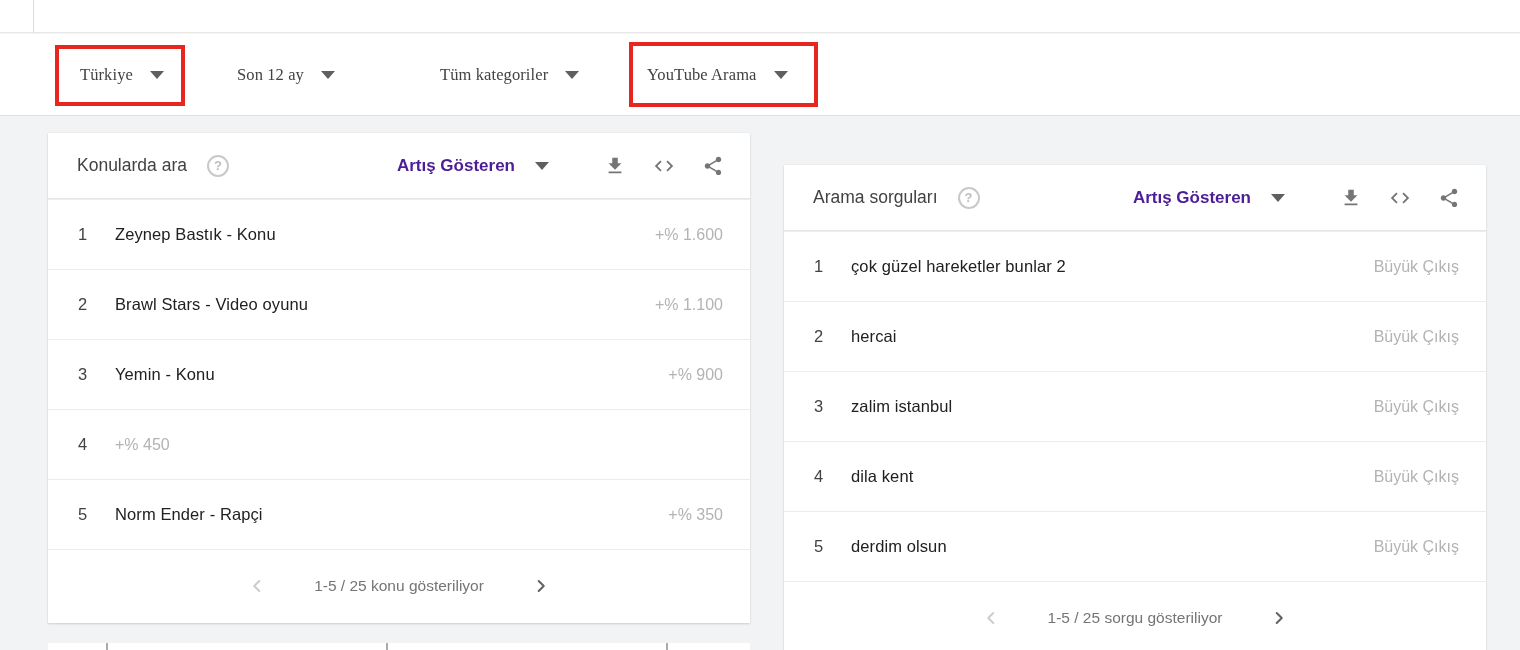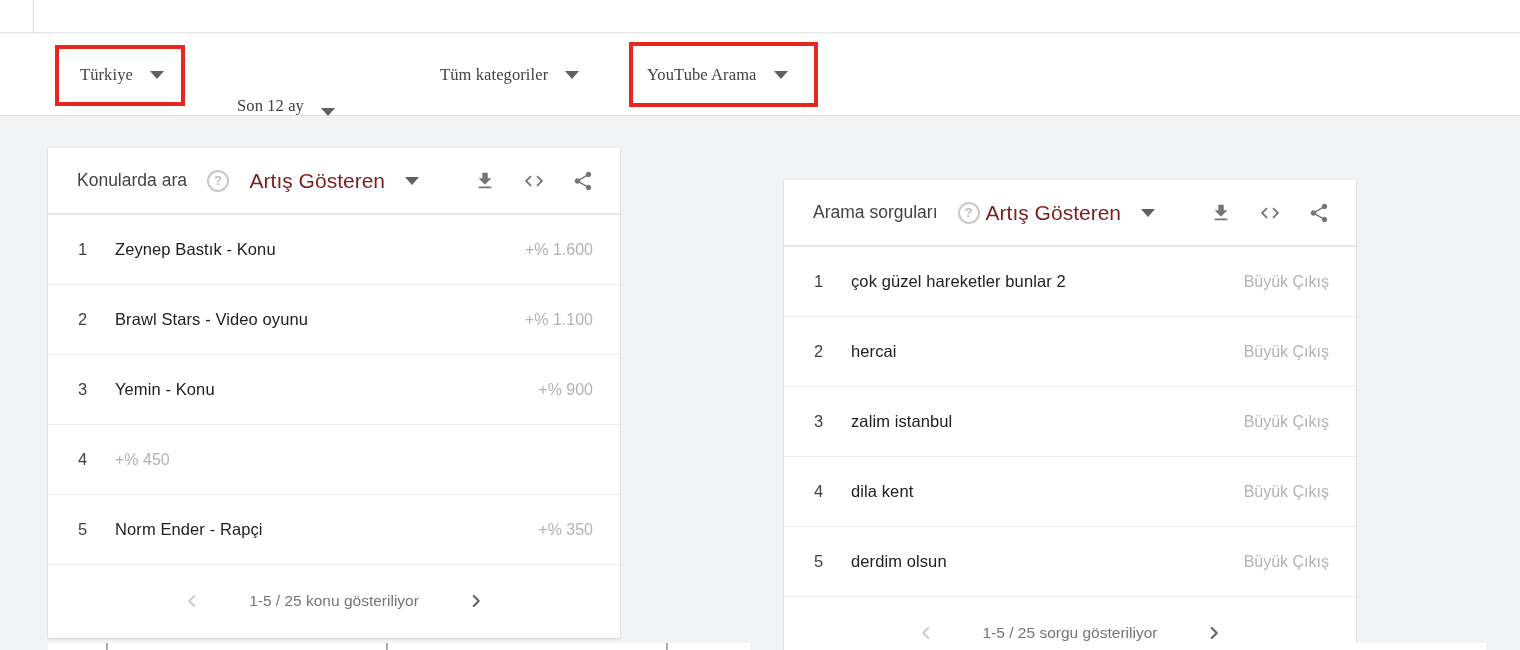--- a/index.html
+++ b/index.html
@@ -8,40 +8,40 @@
 
   
   .top-strip { position:absolute; left:0; top:0; width:1520px; height:33px; background:#fff; border-bottom:1px solid #e8e8e8; }
   .top-strip .v-div { position:absolute; left:33px; top:0; width:1px; height:33px; background:#dcdcdc; }
 
   
   .filter-bar { position:absolute; left:0; top:34px; width:1520px; height:82px; background:#fff; border-bottom:1px solid #e0e0e0;font-family:Liberation Serif, serif; }
   .filter-item { position:absolute; top:0; height:82px; display:flex; align-items:center; cursor:pointer;
                  font-size:16.5px; color:#424242; letter-spacing:.1px; }
   .filter-item .caret { margin-left:17px; width:0; height:0; border-left:7px solid transparent; border-right:7px solid transparent; border-top:8px solid #5f5f5f; }
-  .f-geo { left:80px; }  .f-time { left:237px;align-items:flex-end; }  .f-cat { left:440px; }  .f-prop { left:647px; }
+  .f-geo { left:80px; }  .f-time { left:237px; }  .f-cat { left:440px; }  .f-prop { left:647px; }
 
   
   .anno { position:absolute; border:4px solid #e6261f; background:transparent; pointer-events:none; }
   .anno-1 { left:55px;  top:45px; width:130px; height:61px; }
   .anno-2 { left:629px; top:42px; width:189px; height:65px; }
 
   
-  .card { position:absolute; top:148px; width:572px; height:490px; background:#fff;
+  .card { position:absolute; top:133px; width:702px; height:490px; background:#fff;
           box-shadow:0 1px 2px rgba(0,0,0,.14), 0 0 1px rgba(0,0,0,.1); }
   .card-left  { left:48px; }
   .card-right { left:784px;margin-top:32px; }
 
   .card-header { height:66px; display:flex; align-items:center; padding:0 26px 0 29px; border-bottom:1px solid #e6e6e6; }
   .card-title { font-size:17.5px; color:#424242; }
   .help-icon { width:22px; height:22px; margin-left:20px; border:2px solid #c9c9c9; border-radius:50%;
                color:#bdbdbd; font-size:13px; font-weight:bold; display:flex; align-items:center; justify-content:center; cursor:pointer; }
   .hdr-spacer { flex:1; }
   .sort-picker { display:flex; align-items:center; cursor:pointer; }
-  .sort-label { font-size:21px; color:#7f1d1d; }
+  .sort-label { font-size:17px; color:#4c1d95;font-weight:bold; }
   .sort-picker .caret { margin-left:20px; width:0; height:0; border-left:7px solid transparent; border-right:7px solid transparent; border-top:8px solid #5f5f5f; }
   .hdr-icons { display:flex; align-items:center; margin-left:28px; }
   .icon-btn { width:22px; height:22px; margin-left:27px; color:#757575; cursor:pointer; display:flex; align-items:center; justify-content:center; }
   .icon-btn svg { width:22px; height:22px; fill:currentColor; }
 
   .row { height:70px; display:flex; align-items:center; padding:0 27px 0 30px; border-top:1px solid #ededed; cursor:pointer; }
   .row:first-child { border-top:none; }
   .row .rank { width:37px; font-size:16.5px; color:#424242; }
   .row .lbl  { flex:1; font-size:16.5px; color:#212121; letter-spacing:.1px; }
   .row .val  { font-size:16px; color:#b3b3b3; }

